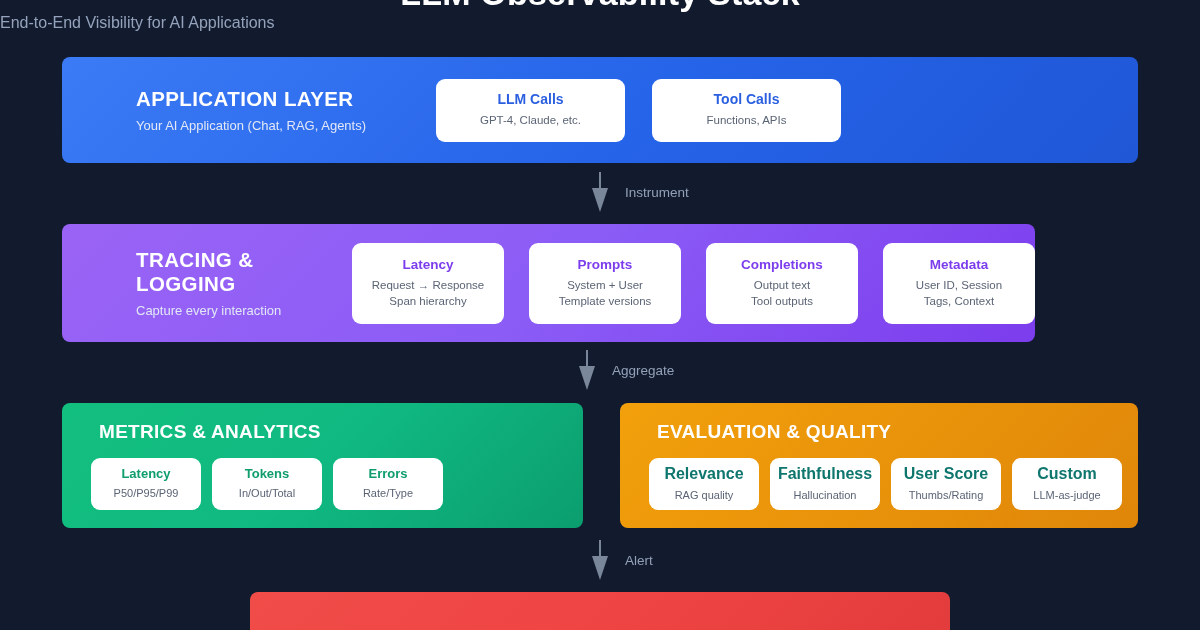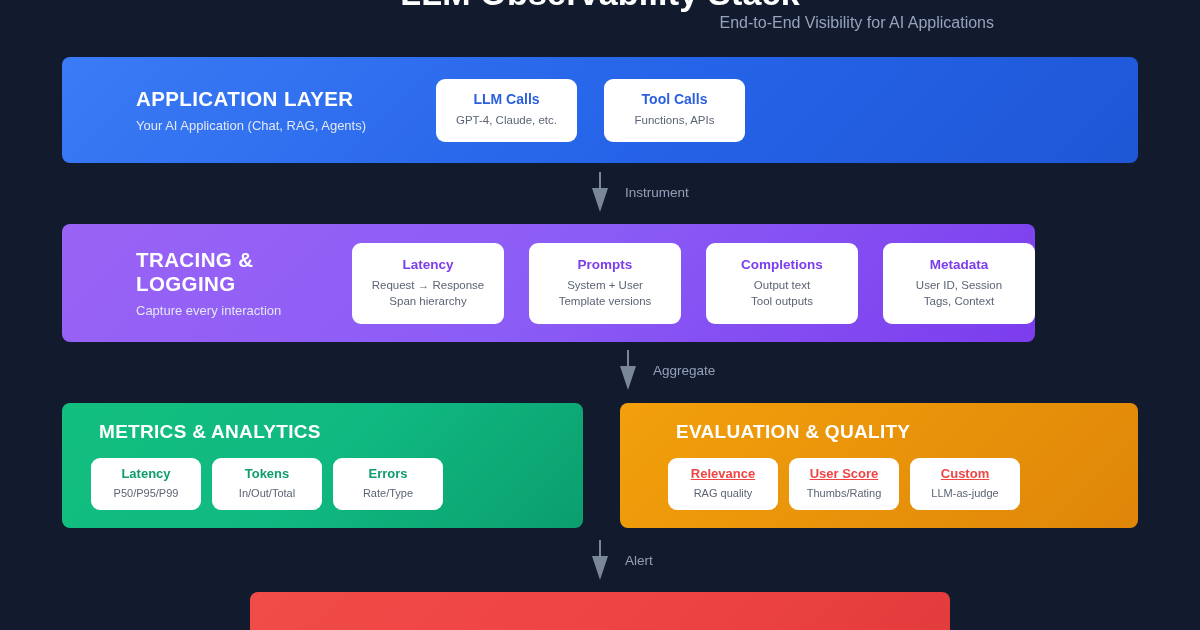--- a/index.html
+++ b/index.html
@@ -27,21 +27,21 @@
     font-size: 34px;
     font-weight: bold;
     color: #ffffff;
     letter-spacing: 0.2px;
   }
   .page-subtitle {
     position: absolute;
     top: 14px;
     left: 0;
     width: 994px;
-    text-align: right;
+    text-align: left;
     font-size: 16px;
     color: #94a3bb;
   }
 
   
   .layer {
     position: absolute;
     border-radius: 8px;
     display: flex;
     align-items: center;
@@ -90,21 +90,21 @@
 
   
   #layer-application {
     left: 62px; top: 57px; width: 1076px; height: 106px;
     background: linear-gradient(135deg, #3b7bf5 0%, #2563e8 55%, #1f57d6 100%);
   }
   #layer-application .layer-text { margin-left: 74px; width: 300px; }
   #layer-application .layer-title { font-size: 20.5px; }
   #layer-application .layer-sub { font-size: 13px; }
   #layer-application .cards { gap: 27px; }
-  #layer-application .card { width: 141px; height: 63px; }
+  #layer-application .card { width: 189px; height: 63px; }
   #layer-application .card-title { color: #2a5fe0; font-size: 14px; }
 
   
   #layer-tracing {
     left: 62px; top: 224px; width: 973px; height: 118px;
     background: linear-gradient(135deg, #9a63f5 0%, #8b5cf6 50%, #7c3ded 100%);
   }
   #layer-tracing .layer-text { margin-left: 74px; width: 236px; }
   #layer-tracing .layer-title { font-size: 20.5px; }
   #layer-tracing .layer-sub { font-size: 13px; }
@@ -114,39 +114,39 @@
 
   
   #layer-metrics {
     left: 62px; top: 403px; width: 521px; height: 125px;
     background: linear-gradient(135deg, #13bf7f 0%, #10b981 50%, #0b9e6e 100%);
     flex-direction: column; align-items: flex-start;
   }
   #layer-evaluation {
     left: 620px; top: 403px; width: 518px; height: 125px;
     background: linear-gradient(135deg, #f2a00b 0%, #e8920a 55%, #df8609 100%);
-    flex-direction: column; align-items: flex-start; padding-left: 19px;
+    flex-direction: column; align-items: flex-start;
   }
   #layer-metrics .panel-title,
   #layer-evaluation .panel-title {
     color: #ffffff;
     font-size: 19px;
     font-weight: bold;
     margin: 18px 0 0 37px;
     letter-spacing: 0.3px;
   }
   #layer-metrics .cards,
   #layer-evaluation .cards {
     gap: 11px;
     margin: 15px 0 0 29px;
   }
   #layer-metrics .card,
   #layer-evaluation .card { width: 110px; height: 52px; }
   #layer-metrics .card-title { color: #0f9d6e; font-size: 13px; }
-  #layer-evaluation .card-title { color: #ef4444; font-size: 13px; text-decoration: underline; }
+  #layer-evaluation .card-title { color: #0f766e; font-size: 16px; }
   #layer-metrics .card-sub,
   #layer-evaluation .card-sub { font-size: 11px; margin-top: 4px; }
 
   
   #layer-alerting {
     left: 250px; top: 592px; width: 700px; height: 70px;
     background: linear-gradient(135deg, #f04c48 0%, #ef4444 50%, #e23b3b 100%);
     justify-content: center;
   }
   #layer-alerting .panel-title {
@@ -182,21 +182,21 @@
     border-right: 8px solid transparent;
     border-top: 24px solid #7a8699;
   }
   .connector-label {
     color: #93a1b8;
     font-size: 13.5px;
     margin-left: 14px;
     white-space: nowrap;
   }
   #connector-instrument { left: 589px; top: 172px; }
-  #connector-aggregate  { left: 617px; top: 350px; }
+  #connector-aggregate  { left: 576px; top: 350px; }
   #connector-alert      { left: 589px; top: 540px; }
 </style>
 </head>
 <body>
 
 <div id="page">
 
   <div class="page-title">LLM Observability Stack</div>
   <div class="page-subtitle">End-to-End Visibility for AI Applications</div>
 
@@ -277,20 +277,24 @@
   </div>
 
   <div class="layer" id="layer-evaluation">
     <div class="panel-title">EVALUATION &amp; QUALITY</div>
     <div class="cards">
       <div class="card">
         <div class="card-title">Relevance</div>
         <div class="card-sub">RAG quality</div>
       </div>
       <div class="card">
+        <div class="card-title">Faithfulness</div>
+        <div class="card-sub">Hallucination</div>
+      </div>
+      <div class="card">
         <div class="card-title">User Score</div>
         <div class="card-sub">Thumbs/Rating</div>
       </div>
       <div class="card">
         <div class="card-title">Custom</div>
         <div class="card-sub">LLM-as-judge</div>
       </div>
     </div>
   </div>
 

